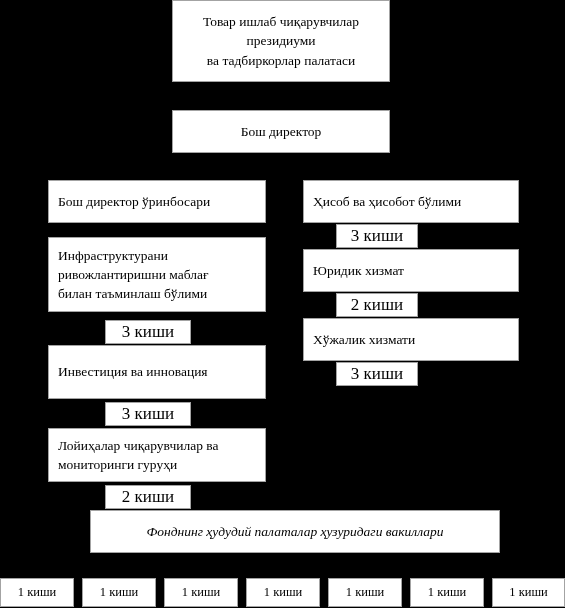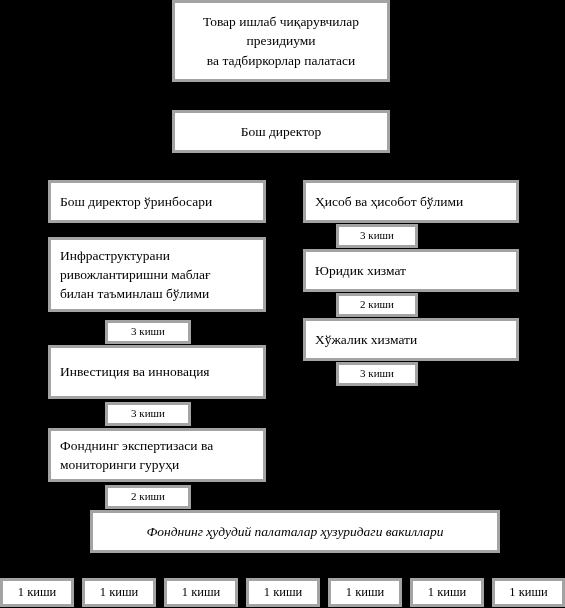--- a/index.html
+++ b/index.html
@@ -12,40 +12,40 @@
     width: 565px;
     height: 608px;
     background: #000000;
     overflow: hidden;
     font-family: "Liberation Serif", "DejaVu Serif", serif;
   }
   .node {
     position: absolute;
     background: #ffffff;
     color: #000000;
-    border: 3px solid #a3a3a3;
+    border: 1px solid #a3a3a3;
     box-sizing: border-box;
     display: flex;
     flex-direction: column;
     justify-content: center;
     font-size: 13.5px;
     line-height: 1.42;
   }
   .node .txt {
     display: block;
     width: 100%;
     padding: 0 9px;
     box-sizing: border-box;
   }
   .center .txt { text-align: center; }
   .left .txt   { text-align: left; }
 
   
   .chip {
-    font-size: 11px;
+    font-size: 17px;
     line-height: 1.2;
   }
   .chip .txt { text-align: center; padding: 0 4px; }
 
   
   .leaf {
     font-size: 12.5px;
   }
   .leaf .txt { text-align: center; padding: 0 2px; }
 </style>
@@ -80,21 +80,21 @@
 
   <div class="node left" style="left:48px; top:345px; width:218px; height:54px;">
     <span class="txt">Инвестиция ва инновация</span>
   </div>
 
   <div class="node chip" style="left:105px; top:402px; width:86px; height:24px;">
     <span class="txt">3 киши</span>
   </div>
 
   <div class="node left" style="left:48px; top:428px; width:218px; height:54px;">
-    <span class="txt">Фонднинг экспертизаси ва</span>
+    <span class="txt">Лойиҳалар чиқарувчилар ва</span>
     <span class="txt">мониторинги гуруҳи</span>
   </div>
 
   <div class="node chip" style="left:105px; top:485px; width:86px; height:24px;">
     <span class="txt">2 киши</span>
   </div>
 
   <div class="node left" style="left:303px; top:180px; width:216px; height:43px;">
     <span class="txt">Ҳисоб ва ҳисобот бўлими</span>
   </div>

